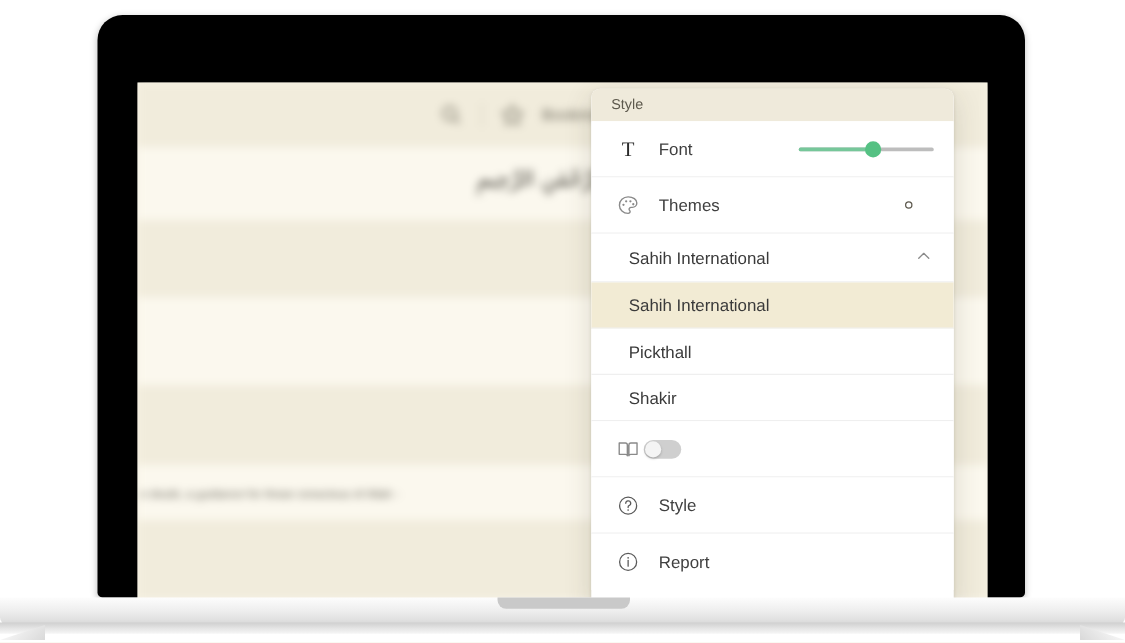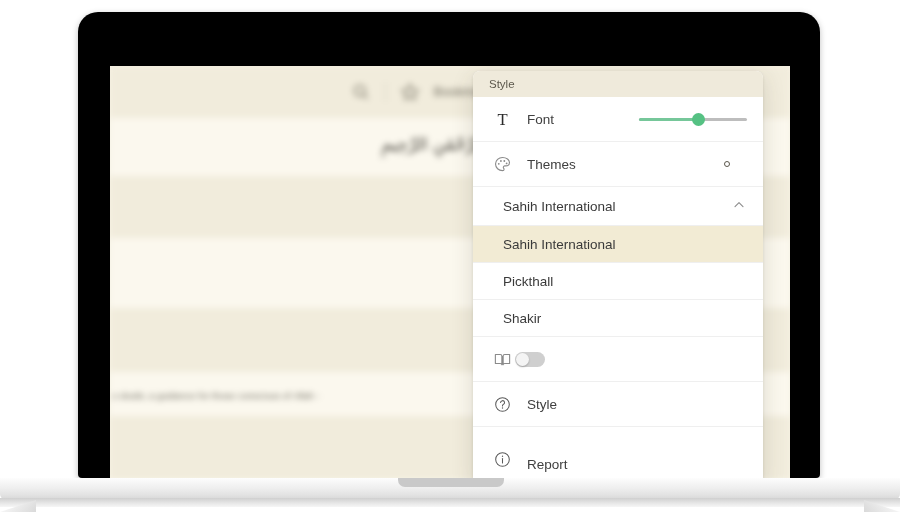--- a/index.html
+++ b/index.html
@@ -119,21 +119,21 @@
     color: #5d594d;
   }
 
   .row {
     height: 45px;
     display: flex; align-items: center;
     padding: 0 16px;
     background: #ffffff;
     border-bottom: 1px solid #efefef;
   }
-  .row:last-child { border-bottom: none; align-items: flex-end; }
+  .row:last-child { border-bottom: none; }
   .row-icon {
     width: 26px; height: 26px;
     display: flex; align-items: center; justify-content: center;
     color: #6f6f6f;
     flex: 0 0 26px;
   }
   .row-label {
     font-size: 13.5px; color: #404040;
     margin-left: 12px;
     flex: 1 1 auto;

